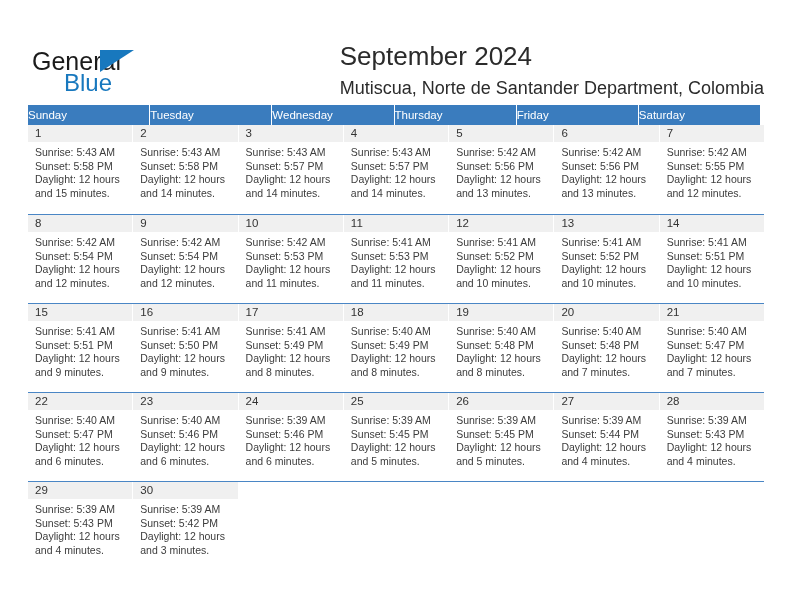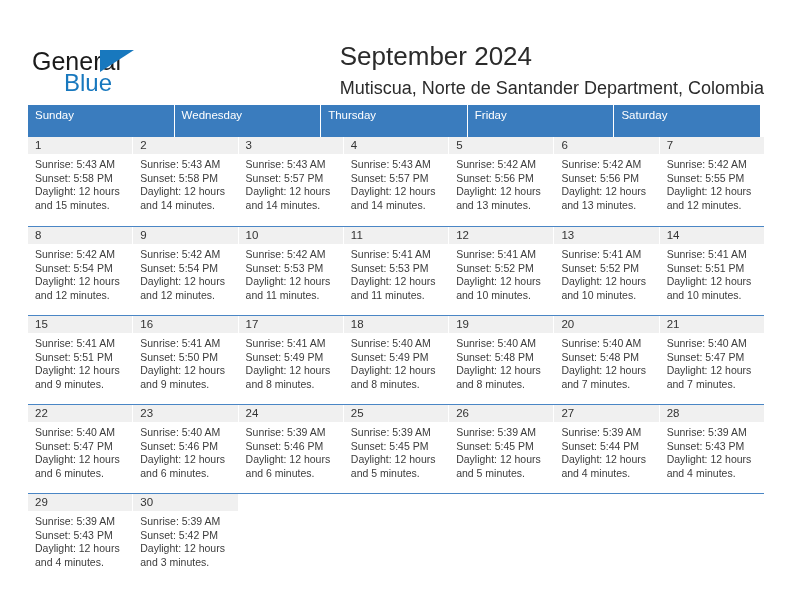--- a/index.html
+++ b/index.html
@@ -98,22 +98,21 @@
   .weekdays {
     display: flex;
     width: 100%;
   }
   .weekday {
     flex: 1 1 0;
     background: #3a7cbe;
     color: #ffffff;
     font-size: 11.5px;
     line-height: 20px;
-    height: 32px;
-    padding-left: 7px;
+    height: 20px;
     box-sizing: border-box;
     margin-right: 1px;
     overflow: hidden;
     white-space: nowrap;
   }
   .weekday:last-child { margin-right: 4px; }
 
   .week {
     display: flex;
     width: 100%;
@@ -170,20 +169,21 @@
     <div class="title-block">
       <h1 class="cal-title">September 2024</h1>
       <div class="cal-subtitle">Mutiscua, Norte de Santander Department, Colombia</div>
     </div>
 
   </div>
 
   <div class="calendar">
     <div class="weekdays">
         <div class="weekday">Sunday</div>
+        <div class="weekday">Tuesday</div>
         <div class="weekday">Wednesday</div>
         <div class="weekday">Thursday</div>
         <div class="weekday">Friday</div>
         <div class="weekday">Saturday</div>
       </div>
     <div class="weeks">
         <div class="week">
           <div class="day">
             <div class="day-num">1</div>
             <div class="day-lines">

